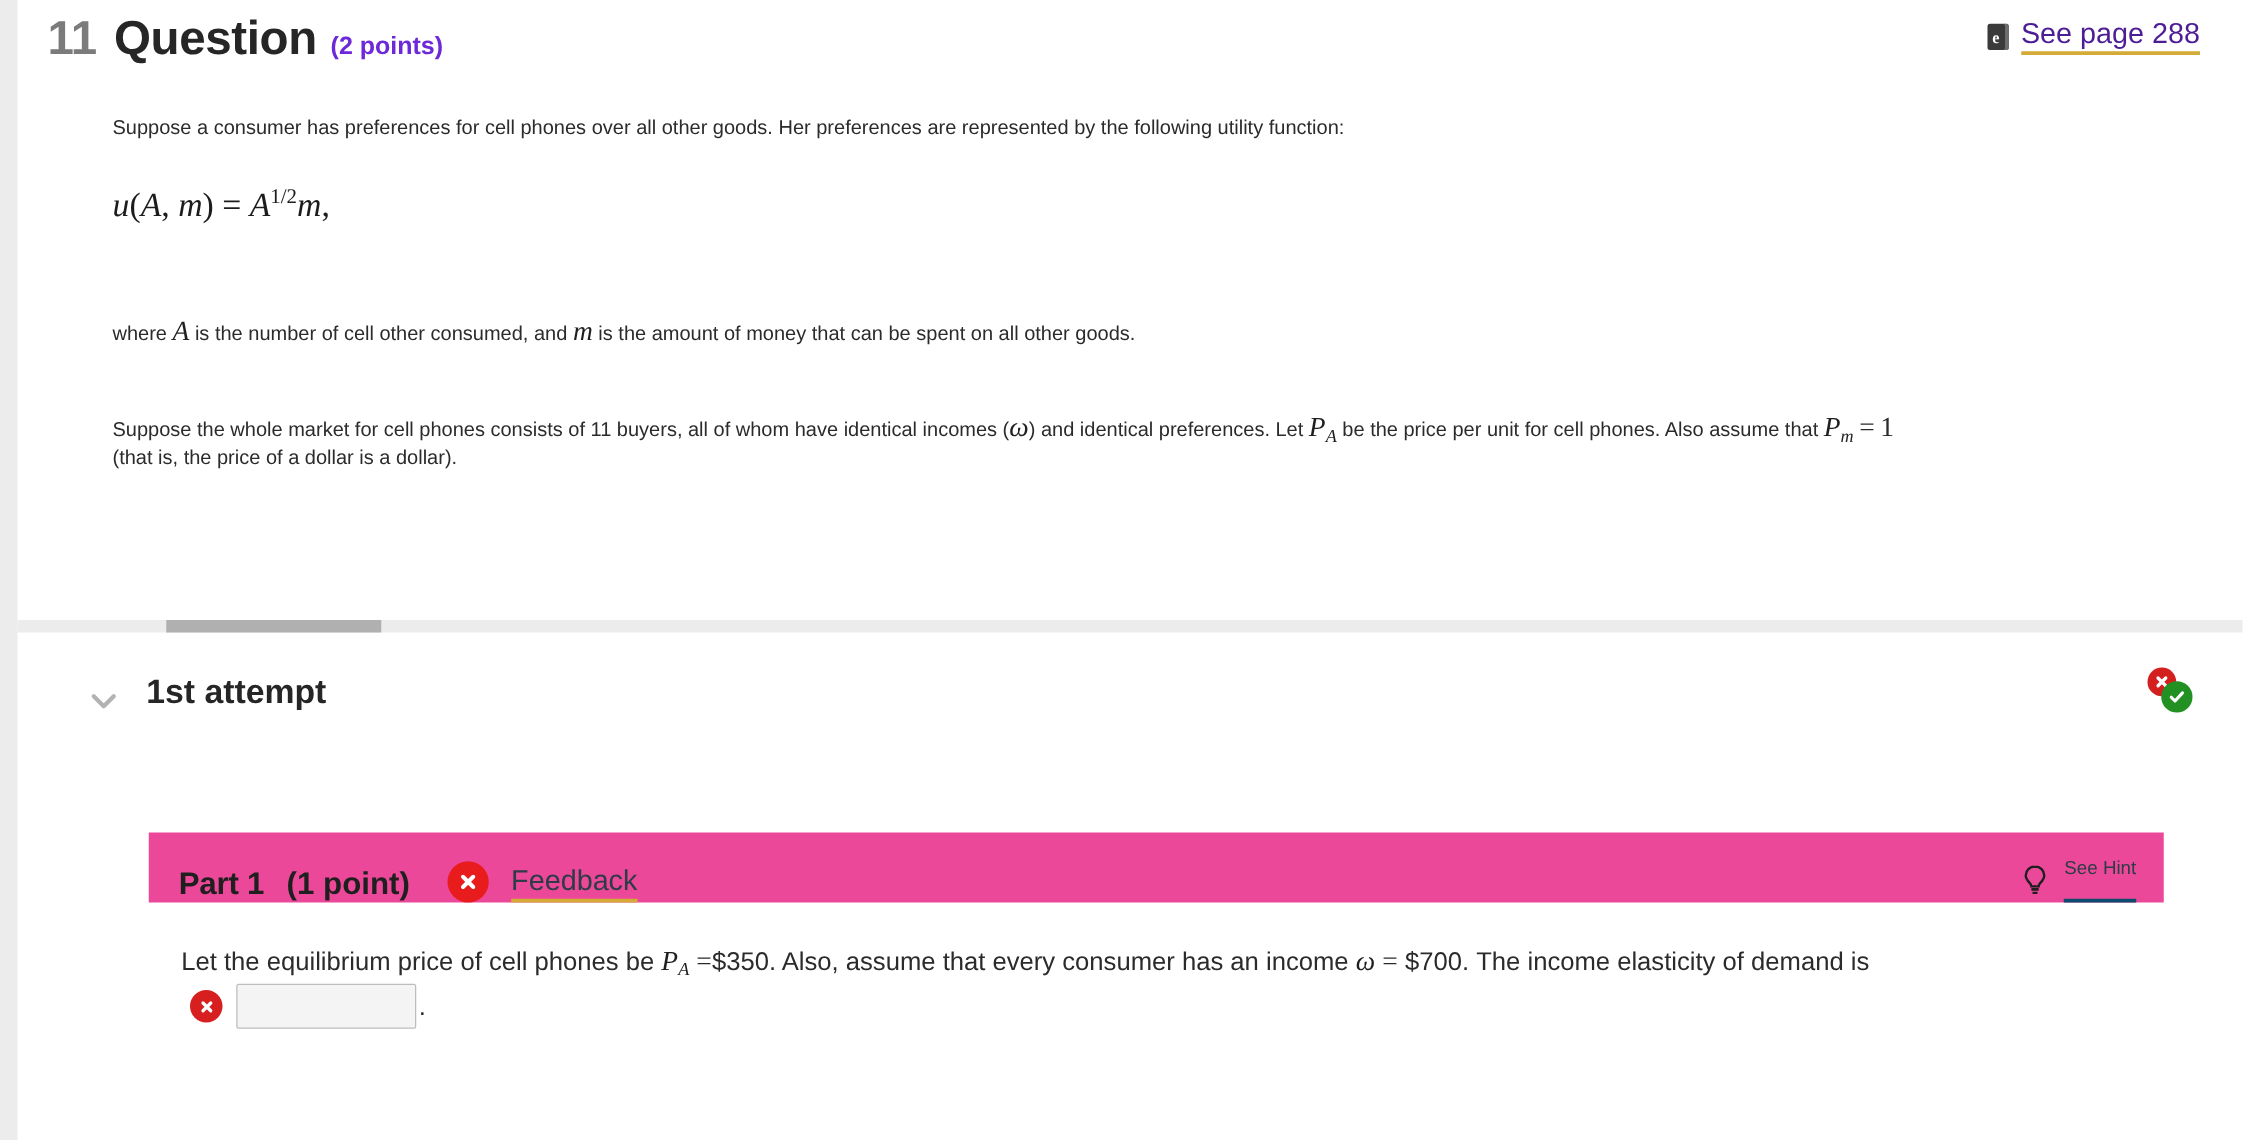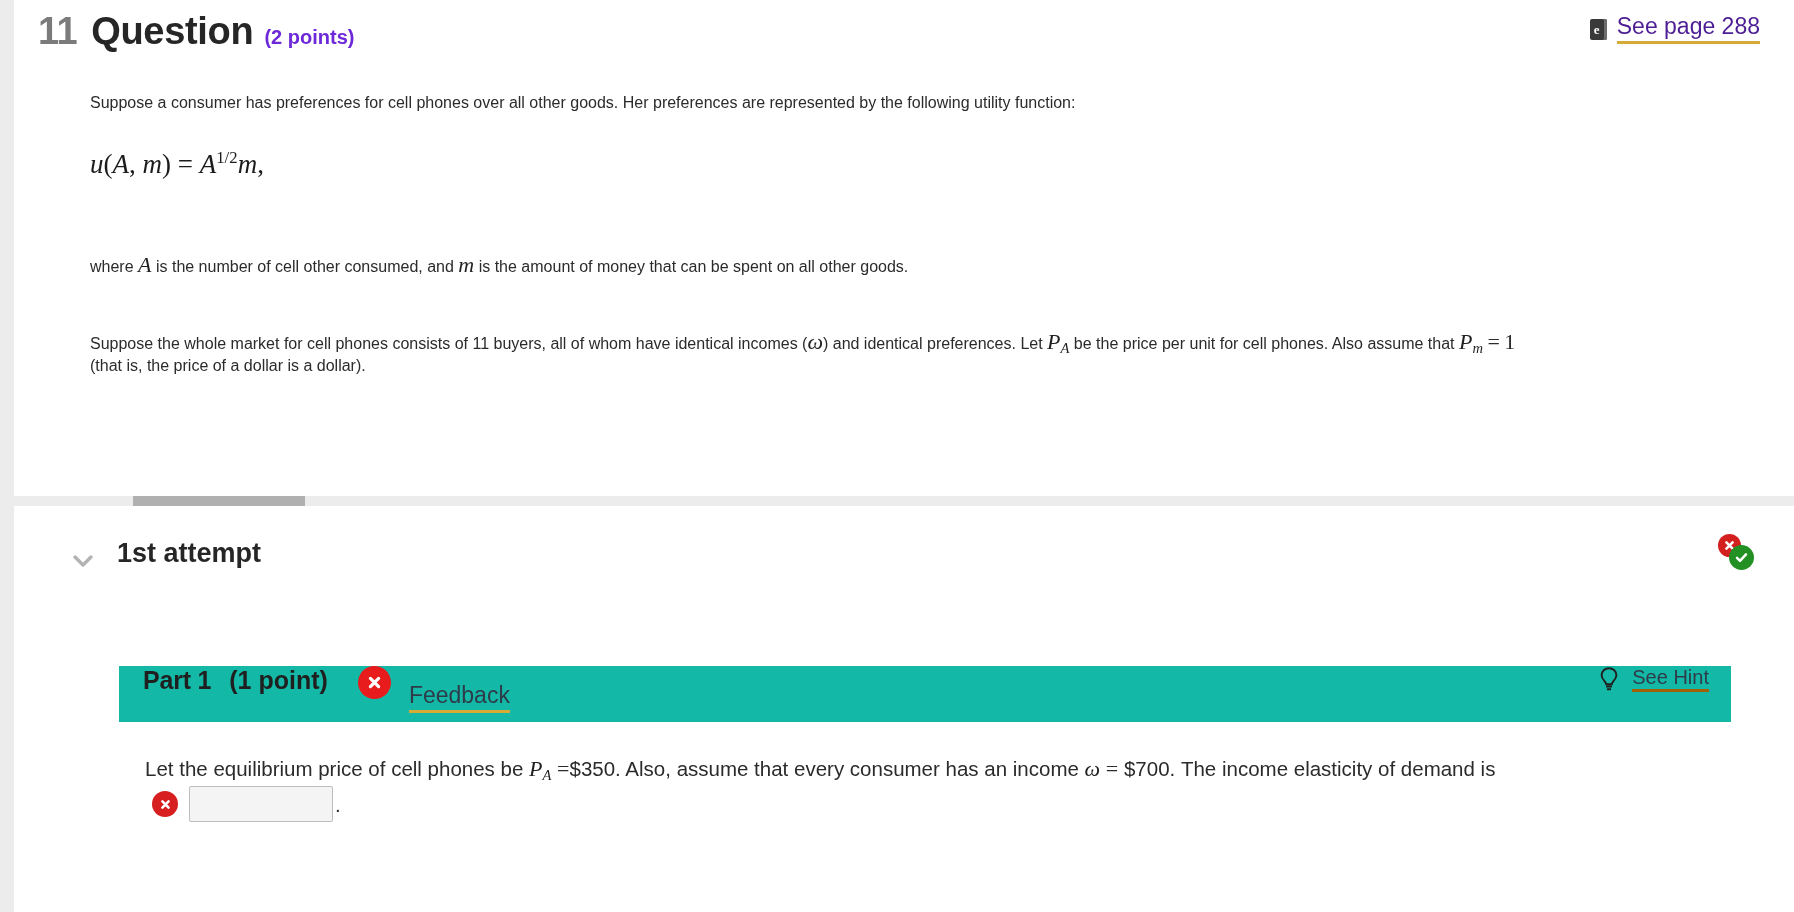--- a/index.html
+++ b/index.html
@@ -204,23 +204,23 @@
   }
   .badge-x-small svg, .badge-check-small svg { display: block; }
 
   
   .part-bar {
     position: absolute;
     left: 105px;
     top: 666px;
     width: 1612px;
     height: 56px;
-    background: #14b8a6;
+    background: #ec4899;
     display: flex;
-    align-items: flex-start;
+    align-items: flex-end;
   }
   .part-title {
     margin-left: 24px;
     font-size: 25px;
     font-weight: bold;
     color: #1f1f1f;
     letter-spacing: -0.2px;
   }
   .part-points {
     margin-left: 18px;
@@ -256,24 +256,24 @@
     align-items: center;
     cursor: pointer;
   }
   .bulb-icon {
     width: 22px;
     height: 26px;
     margin-right: 12px;
     flex: none;
   }
   .hint-label {
-    font-size: 20px;
+    font-size: 15px;
     color: #2e3b48;
-    border-bottom: 3px solid #a16207;
-    padding-bottom: 0;
+    border-bottom: 3px solid #0c4a6e;
+    padding-bottom: 16px;
     line-height: 1.15;
   }
 
   
   .part-body {
     position: absolute;
     left: 131px;
     top: 752px;
     width: 1530px;
     font-size: 20.5px;

